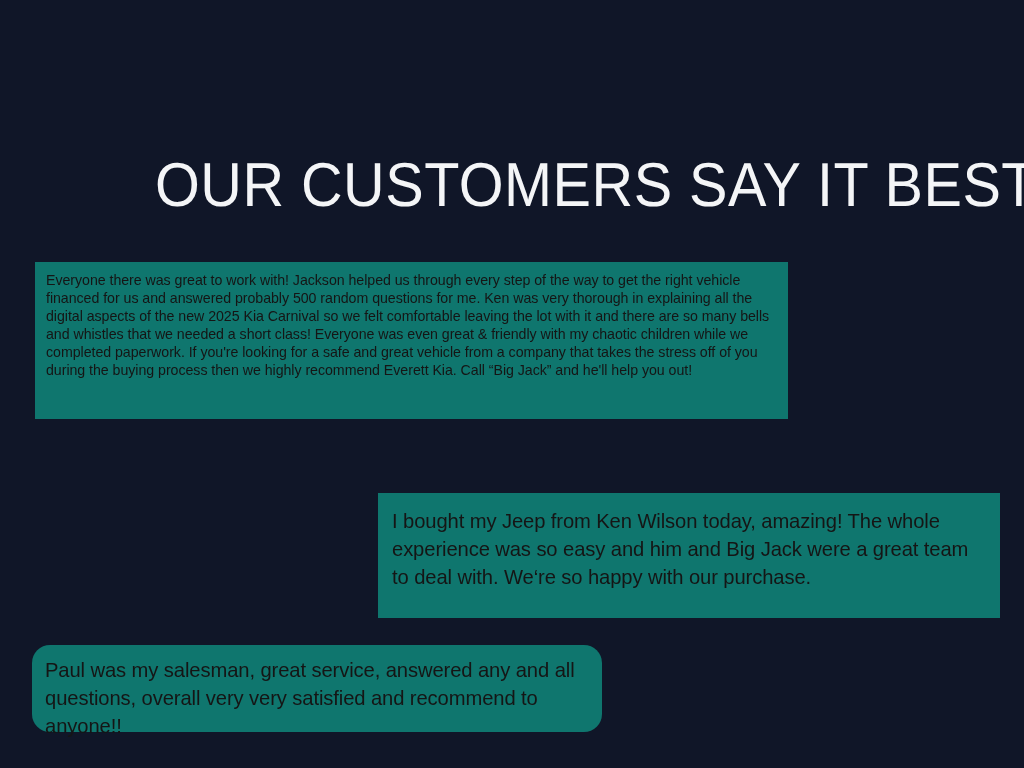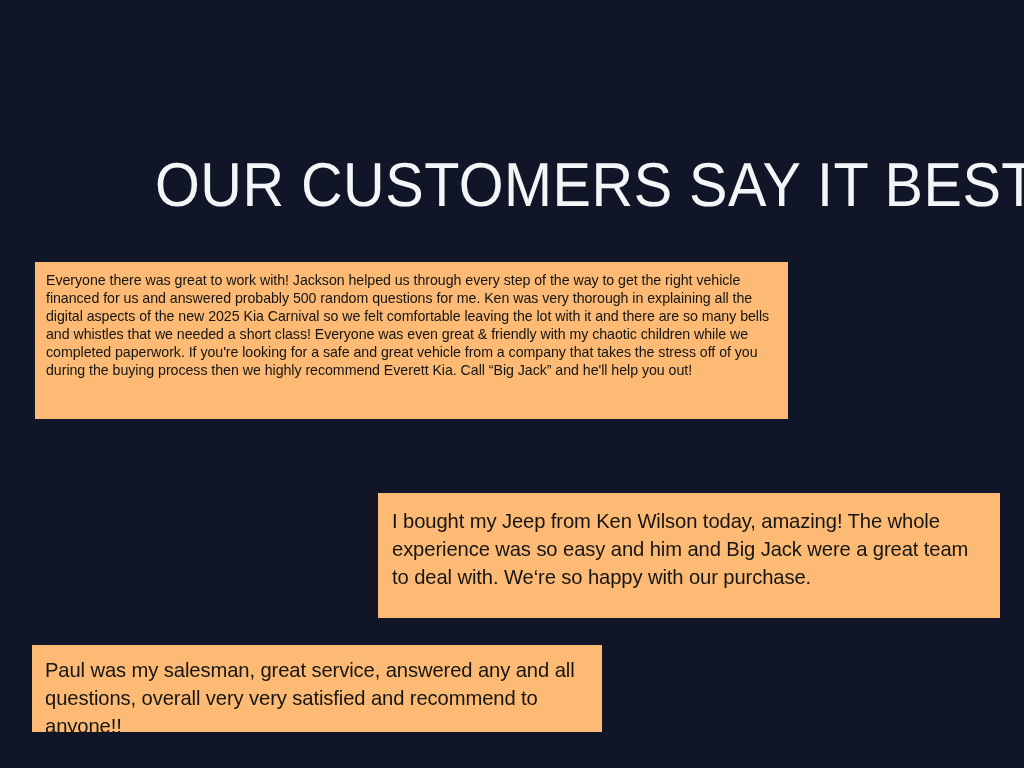--- a/index.html
+++ b/index.html
@@ -40,21 +40,21 @@
     letter-spacing: 0.5px;
     white-space: nowrap;
     transform: scaleX(0.93);
     transform-origin: left center;
     text-rendering: geometricPrecision;
   }
 
   
   .testimonial {
     position: absolute;
-    background: #fdba74;
+    background: #0f766e;
     color: #151515;
     box-sizing: border-box;
     font-family: "Liberation Sans", sans-serif;
     font-weight: 400;
   }
 
   .testimonial p {
     margin: 0;
   }
 
@@ -82,20 +82,21 @@
 
   #testimonial-3 {
     left: 32px;
     top: 645px;
     width: 570px;
     height: 87px;
     padding: 11px 12px 10px 13px;
     font-size: 20.2px;
     line-height: 28px;
     letter-spacing: -0.1px;
+    border-radius: 18px;
   }
 </style>
 </head>
 <body>
 
 <div class="slide">
 
   <h1 class="slide-title">OUR CUSTOMERS SAY IT BEST!</h1>
 
   <div class="testimonial" id="testimonial-1">

